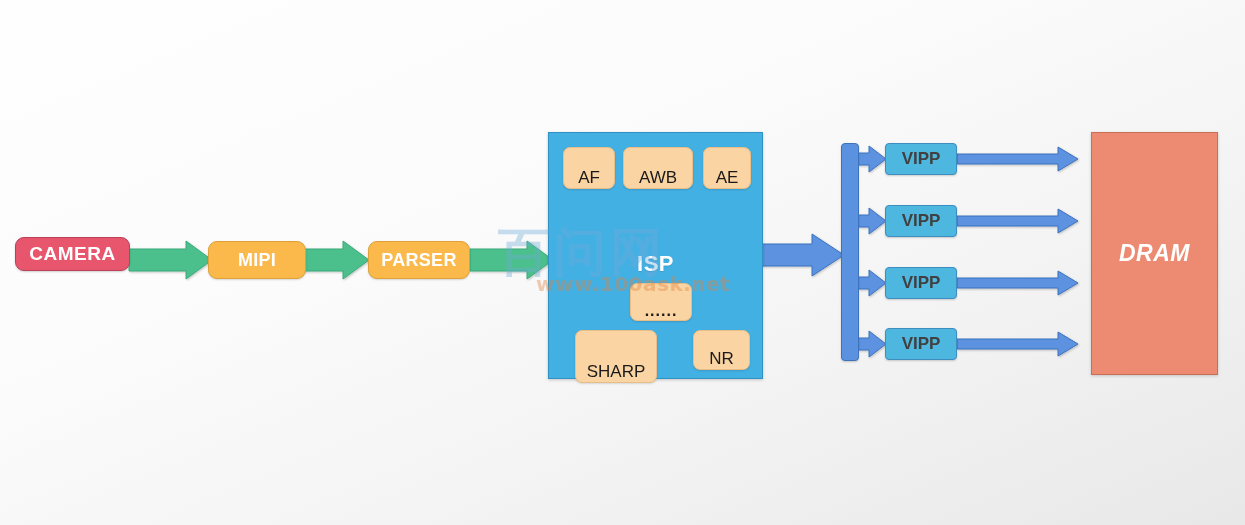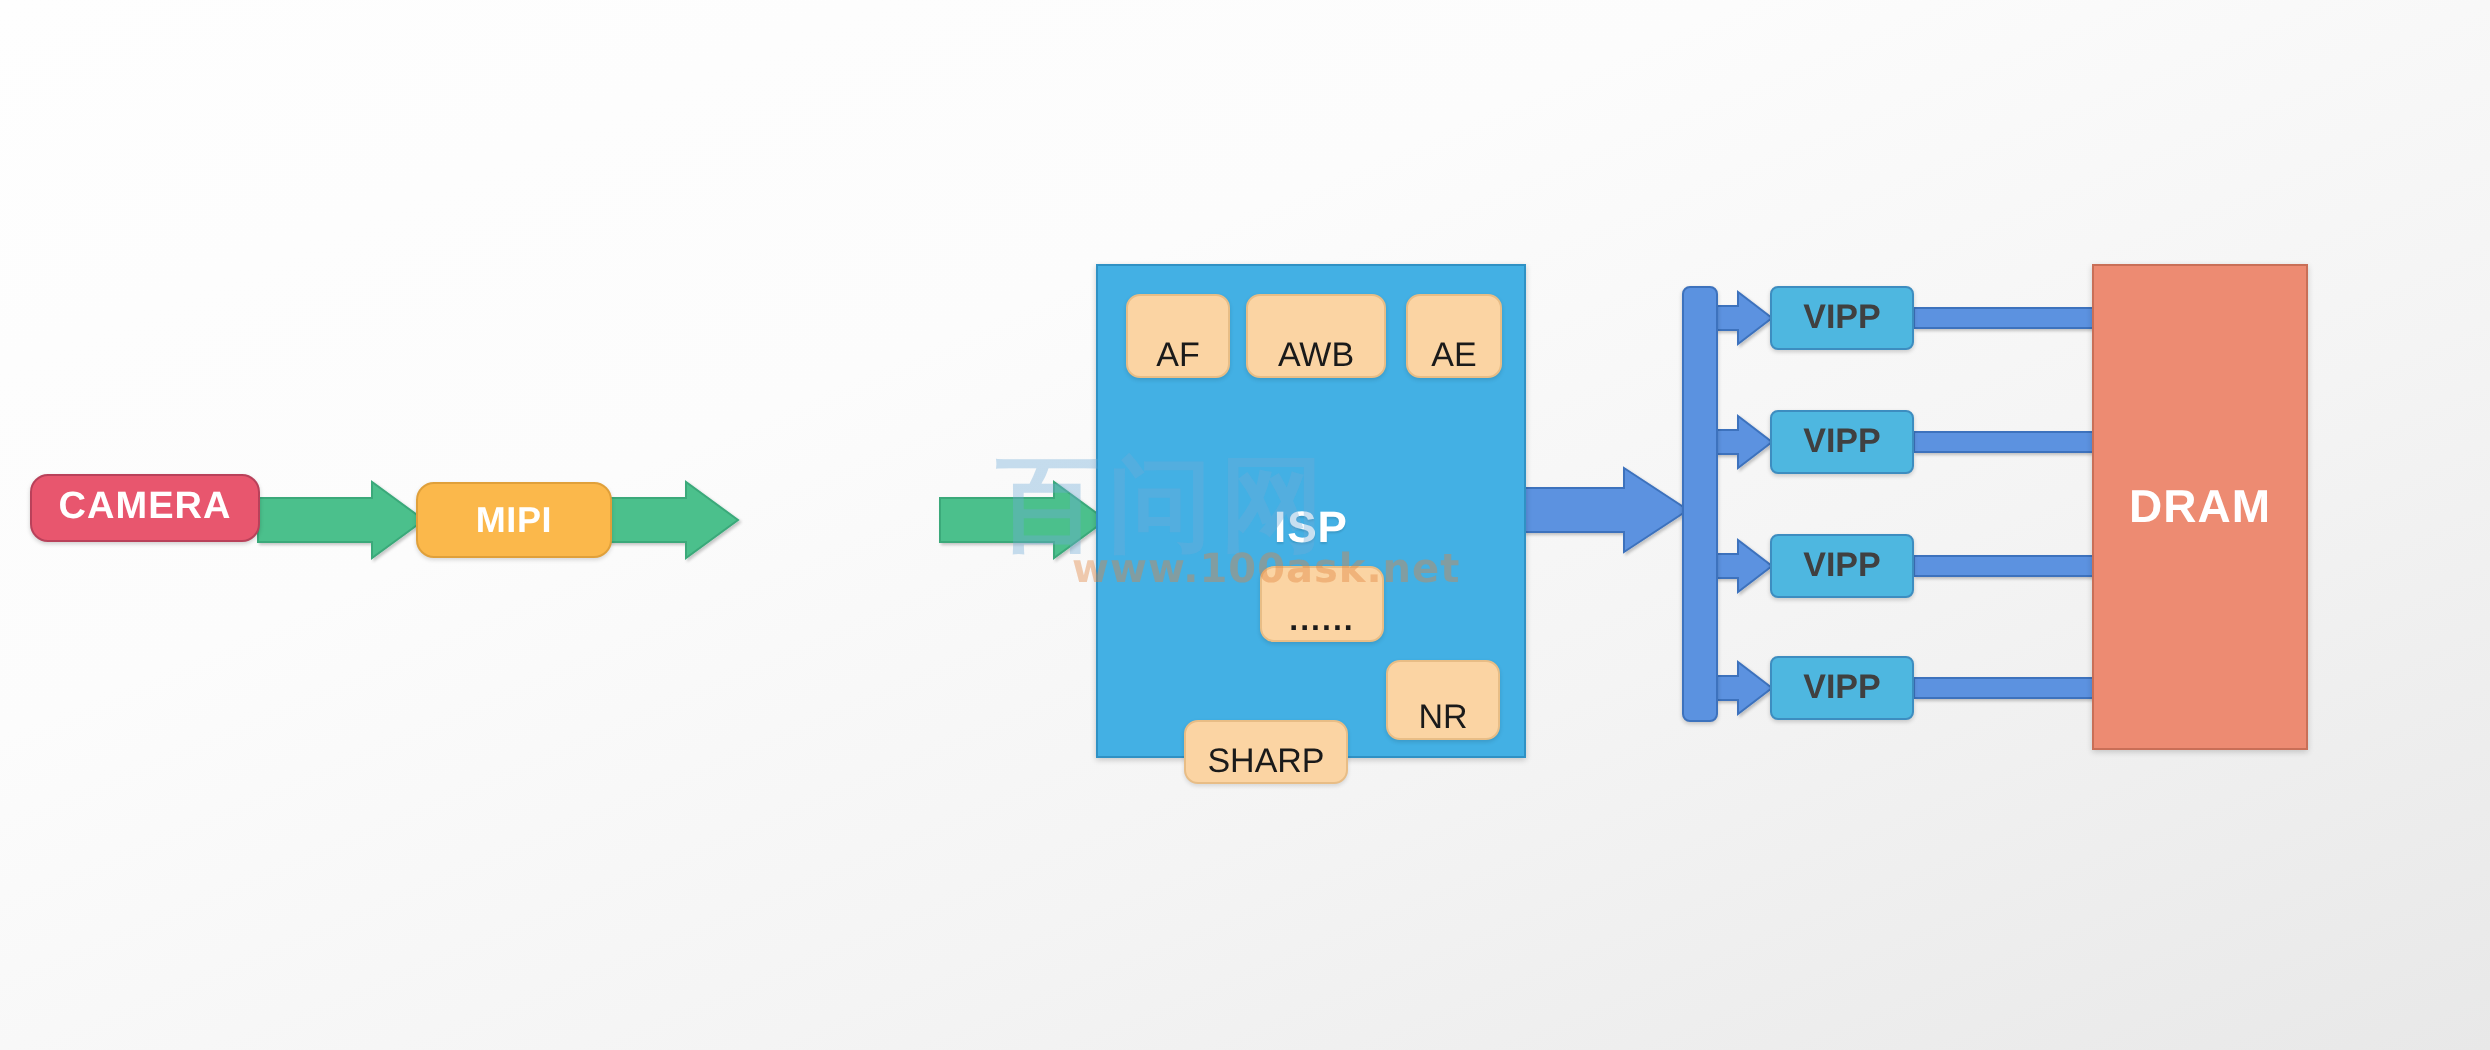--- a/index.html
+++ b/index.html
@@ -223,20 +223,23 @@
   </svg>
 
   <div class="blk camera" style="left:15px; top:237px; width:115px; height:34px;">
     <span>CAMERA</span>
   </div>
 
   <div class="blk amber" style="left:208px; top:241px; width:98px; height:38px;">
     <span>MIPI</span>
   </div>
 
+  <div class="blk amber" style="left:368px; top:241px; width:102px; height:38px;">
+    <span>PARSER</span>
+  </div>
 
   <div class="blk isp-box" style="left:548px; top:132px; width:215px; height:247px; display:block;">
 
     <div class="isp-title">ISP</div>
 
     <div class="blk sub" style="left:14px; top:14px; width:52px; height:42px;">
       <span>AF</span>
     </div>
 
     <div class="blk sub" style="left:74px; top:14px; width:70px; height:42px;">
@@ -244,21 +247,21 @@
     </div>
 
     <div class="blk sub" style="left:154px; top:14px; width:48px; height:42px;">
       <span>AE</span>
     </div>
 
     <div class="blk sub dots" style="left:81px; top:150px; width:62px; height:38px;">
       <span>......</span>
     </div>
 
-    <div class="blk sub" style="left:43px; top:197px; width:82px; height:32px;margin-top:30px;">
+    <div class="blk sub" style="left:26px; top:197px; width:82px; height:53px;">
       <span>SHARP</span>
     </div>
 
     <div class="blk sub" style="left:144px; top:197px; width:57px; height:40px;">
       <span>NR</span>
     </div>
   </div>
 
   <div class="watermark">
     <div class="wm-cn">百问网</div>
@@ -273,17 +276,17 @@
   <div class="blk vipp" style="left:885px; top:205px; width:72px; height:32px;">
     <span>VIPP</span>
   </div>
   <div class="blk vipp" style="left:885px; top:267px; width:72px; height:32px;">
     <span>VIPP</span>
   </div>
   <div class="blk vipp" style="left:885px; top:328px; width:72px; height:32px;">
     <span>VIPP</span>
   </div>
 
-  <div class="blk dram" style="left:1046px; top:132px; width:108px; height:243px;">
+  <div class="blk dram" style="left:1091px; top:132px; width:127px; height:243px;font-style:italic;">
     <span>DRAM</span>
   </div>
 
 </div>
 
 </body></html>

